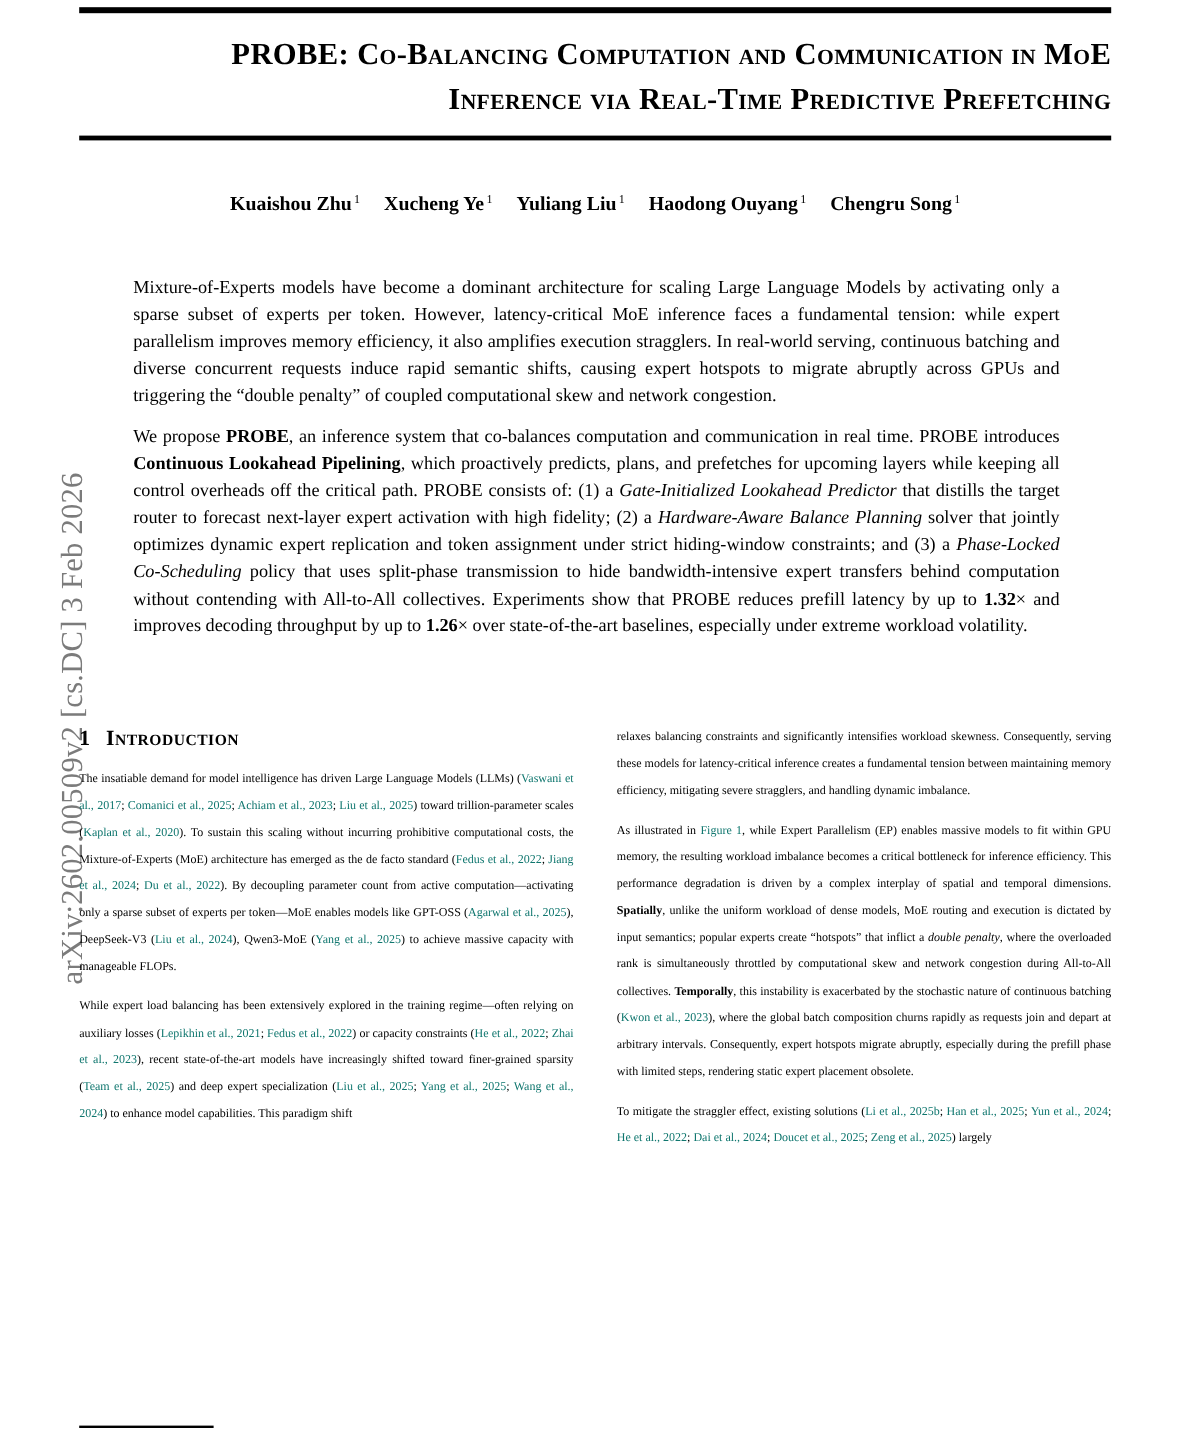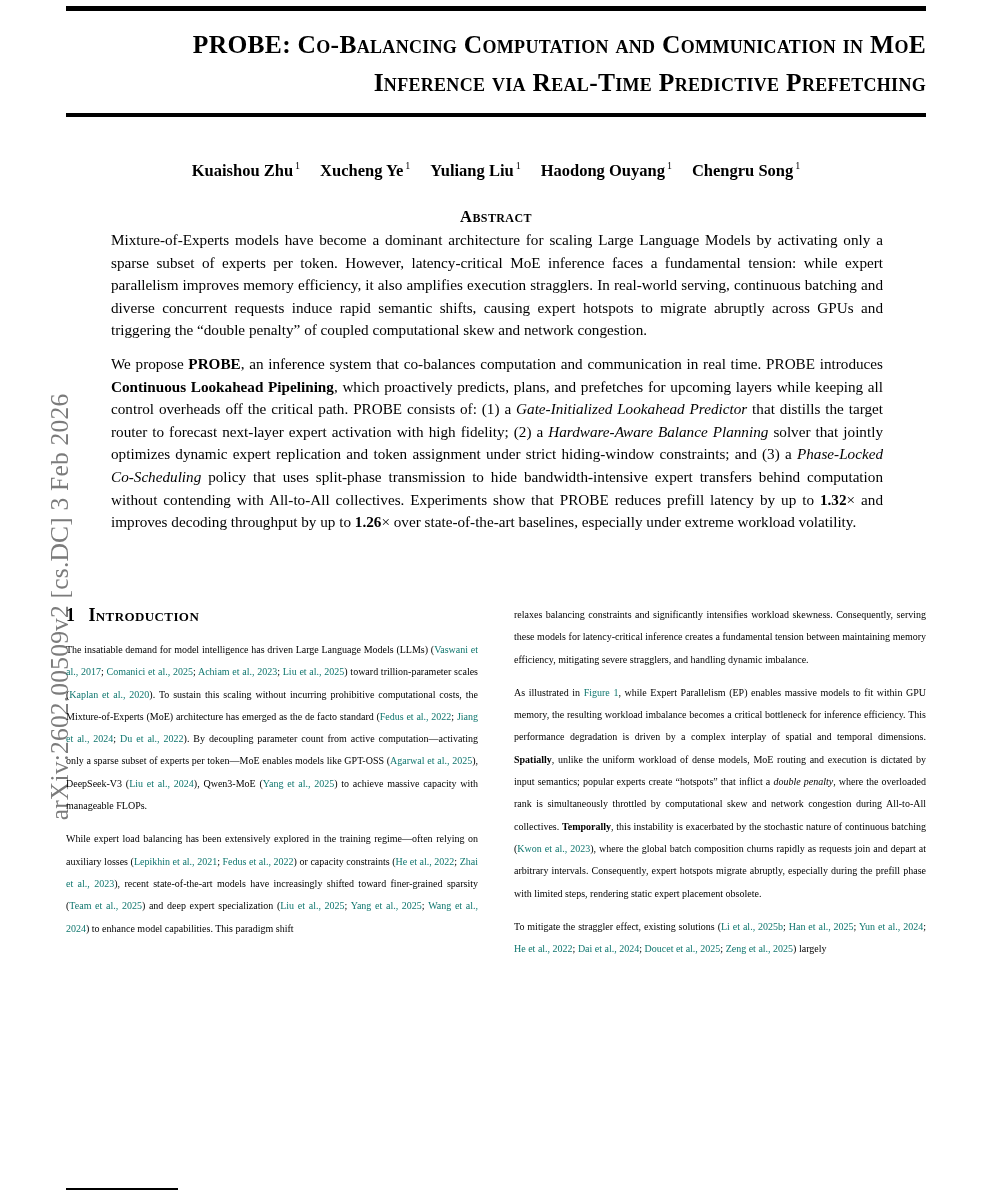--- a/index.html
+++ b/index.html
@@ -205,21 +205,20 @@
 
   <div id="title-block">
     <span class="tline">PROBE: Co-Balancing Computation and Communication in MoE</span>
     <span class="tline">Inference via Real-Time Predictive Prefetching</span>
   </div>
 
   <div id="authors">
     <span class="author"><span>Kuaishou Zhu</span><sup>1</sup></span><span class="author"><span>Xucheng Ye</span><sup>1</sup></span><span class="author"><span>Yuliang Liu</span><sup>1</sup></span><span class="author"><span>Haodong Ouyang</span><sup>1</sup></span><span class="author"><span>Chengru Song</span><sup>1</sup></span>
   </div>
 
-  <div id="abstract-head">Abstract</div>
   <div id="abstract-body">
     <p>Mixture-of-Experts models have become a dominant architecture for scaling Large Language Models by activating only a sparse subset of experts per token. However, latency-critical MoE inference faces a fundamental tension: while expert parallelism improves memory efficiency, it also amplifies execution stragglers. In real-world serving, continuous batching and diverse concurrent requests induce rapid semantic shifts, causing expert hotspots to migrate abruptly across GPUs and triggering the “double penalty” of coupled computational skew and network congestion.</p>
     <p><span>We propose </span><span class="bd">PROBE</span><span>, an inference system that co-balances computation and communication in real time. PROBE introduces </span><span class="bd">Continuous Lookahead Pipelining</span><span>, which proactively predicts, plans, and prefetches for upcoming layers while keeping all control overheads off the critical path. PROBE consists of: (1) a </span><span class="it">Gate-Initialized Lookahead Predictor</span><span> that distills the target router to forecast next-layer expert activation with high fidelity; (2) a </span><span class="it">Hardware-Aware Balance Planning</span><span> solver that jointly optimizes dynamic expert replication and token assignment under strict hiding-window constraints; and (3) a </span><span class="it">Phase-Locked Co-Scheduling</span><span> policy that uses split-phase transmission to hide bandwidth-intensive expert transfers behind computation without contending with All-to-All collectives. Experiments show that PROBE reduces prefill latency by up to </span><span class="bd">1.32</span><span>× and improves decoding throughput by up to </span><span class="bd">1.26</span><span>× over state-of-the-art baselines, especially under extreme workload volatility.</span></p>
   </div>
 
   <div id="columns">
 
     <div class="col col-left">
       <div class="sec-head"><span class="num">1</span><span>Introduction</span></div>
 

